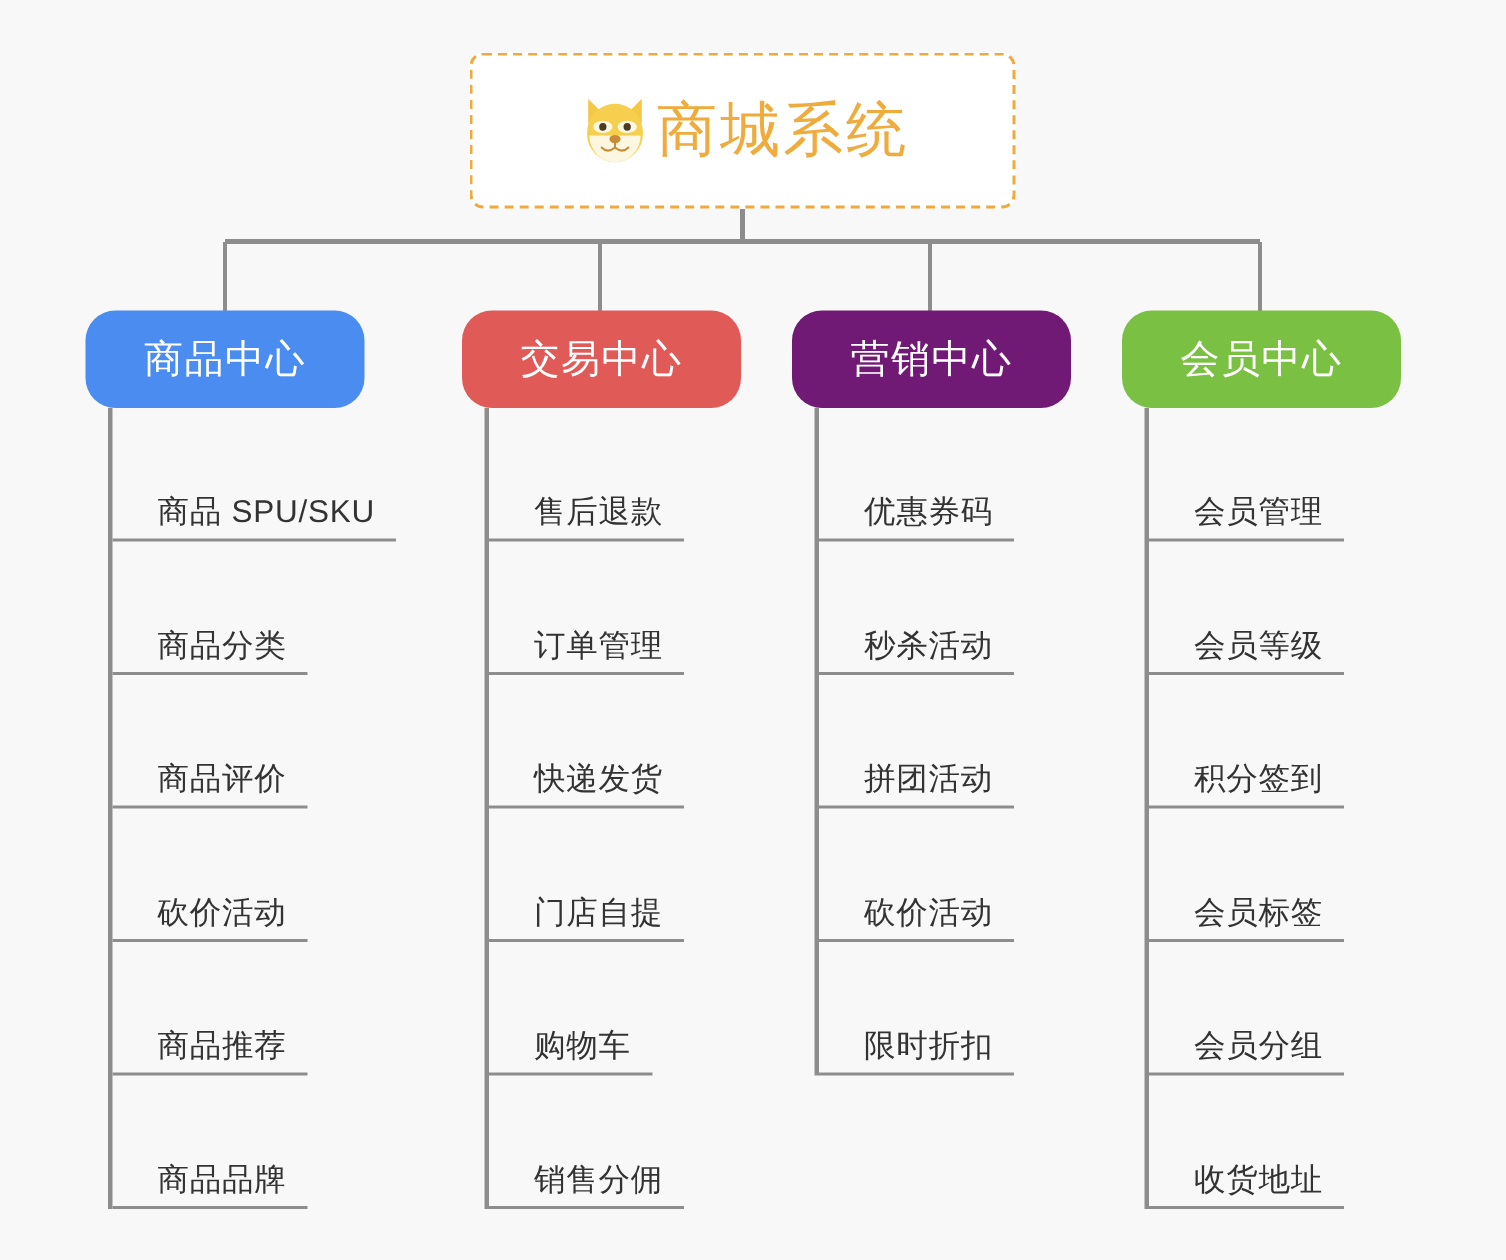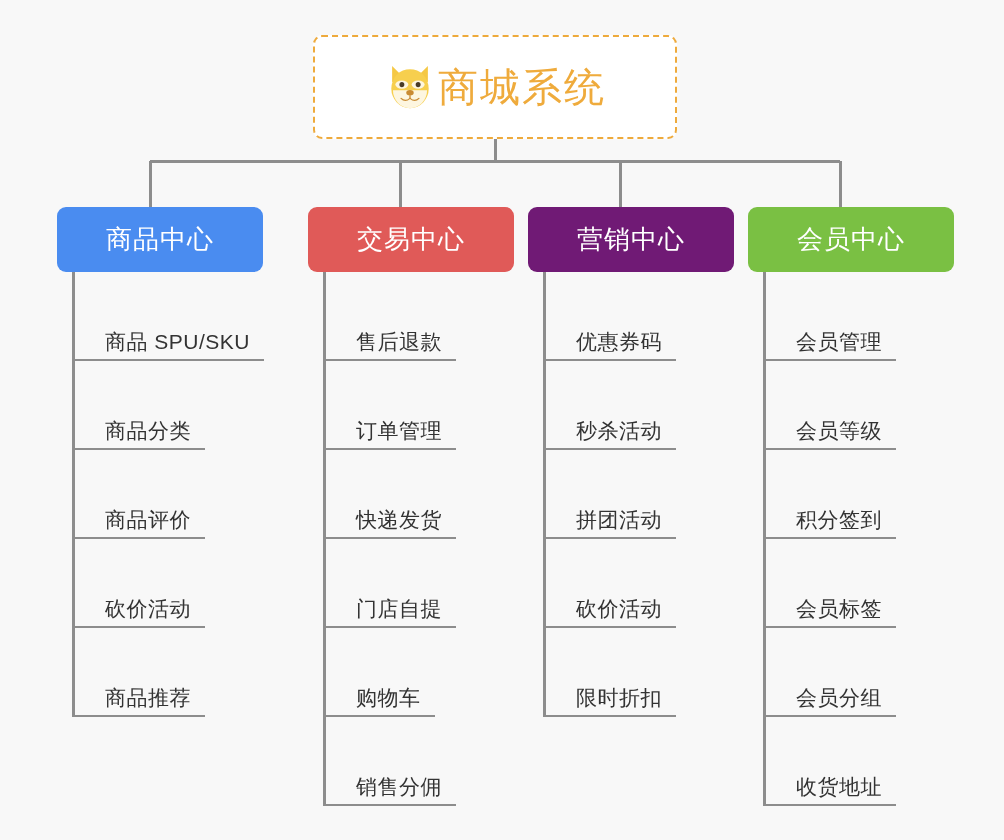--- a/index.html
+++ b/index.html
@@ -72,24 +72,24 @@
     position: absolute;
     top: 0;
     width: 220px;
   }
   .column.col-0 { left: 57px; }
   .column.col-1 { left: 308px; }
   .column.col-2 { left: 528px; }
   .column.col-3 { left: 748px; }
 
   .cat-box {
-    width: 206px;
+    width: 186px;
     height: 65px;
     box-sizing: border-box;
-    border-radius: 9px;
+    border-radius: 20px;
     display: flex;
     align-items: center;
     justify-content: center;
     color: #ffffff;
     font-size: 26px;
     letter-spacing: 1px;
     white-space: nowrap;
   }
   .cat-box.c-blue   { background: #4a8cf0; }
   .cat-box.c-red    { background: #e05a58; text-align: center; }
@@ -174,20 +174,23 @@
         </div>
         <div class="leaf-item">
           <span class="leaf-underline"><span class="leaf-label">商品评价</span></span>
         </div>
         <div class="leaf-item">
           <span class="leaf-underline"><span class="leaf-label">砍价活动</span></span>
         </div>
         <div class="leaf-item">
           <span class="leaf-underline"><span class="leaf-label">商品推荐</span></span>
         </div>
+        <div class="leaf-item">
+          <span class="leaf-underline"><span class="leaf-label">商品品牌</span></span>
+        </div>
       </div>
     </div>
 
     <div class="column col-1">
       <div class="cat-box c-red">
         <span>交易中心</span>
       </div>
       <div class="leaf-list">
         <div class="leaf-item">
           <span class="leaf-underline"><span class="leaf-label">售后退款</span></span>

